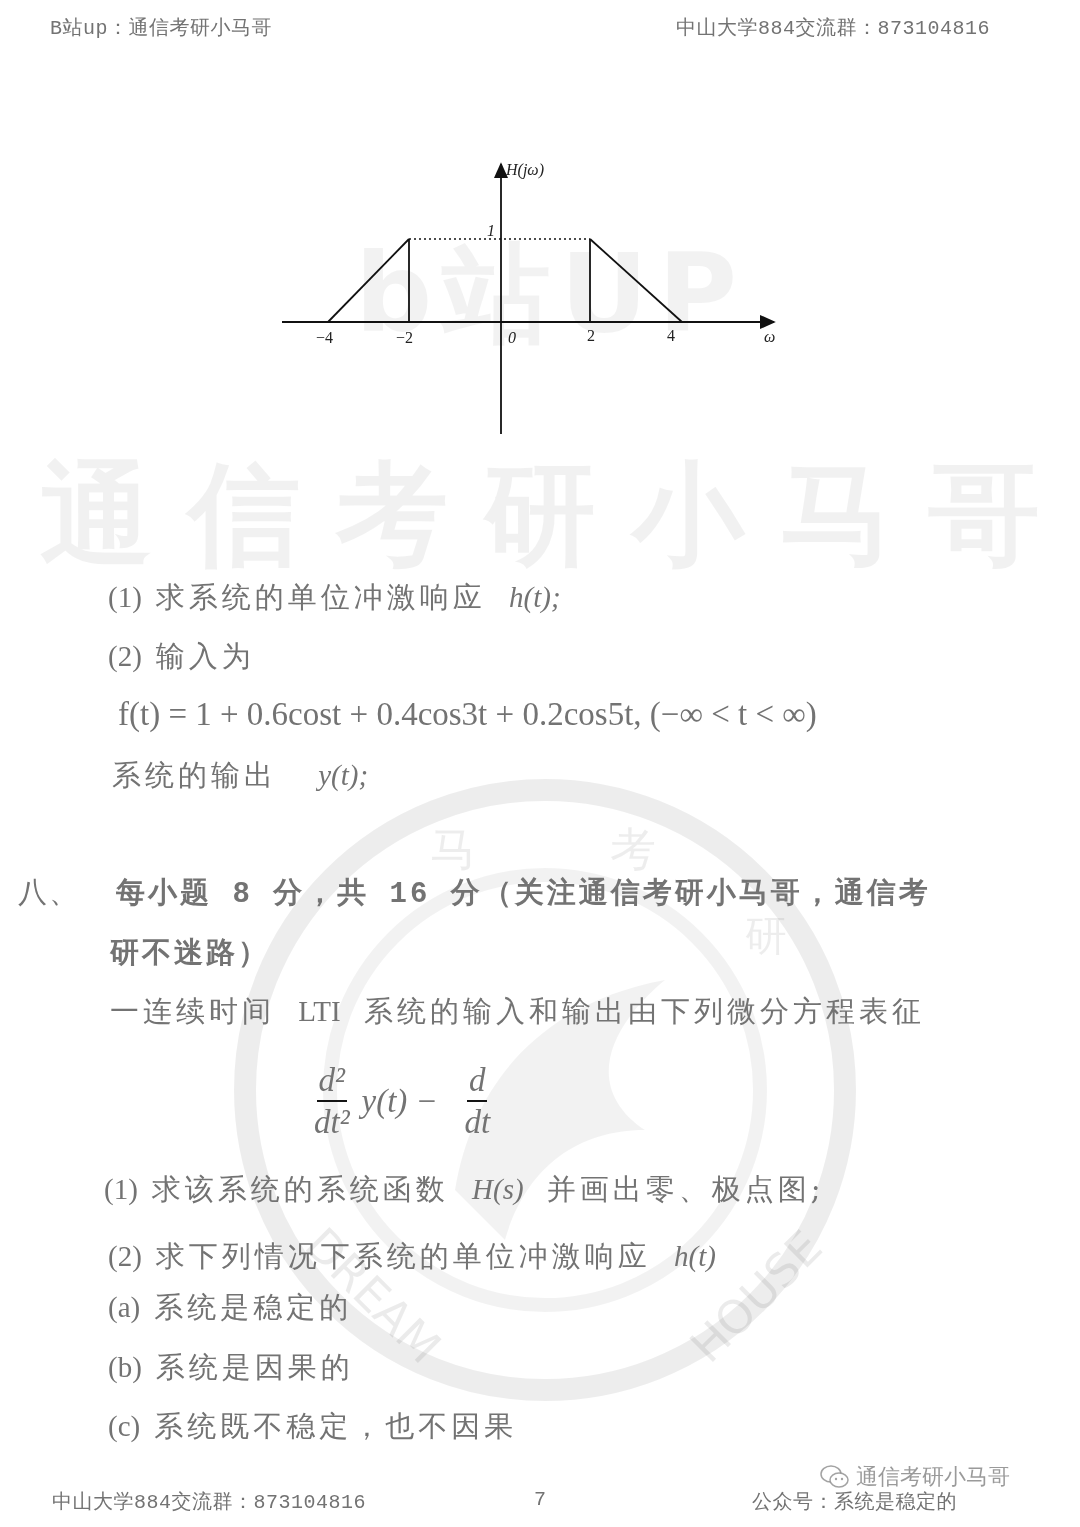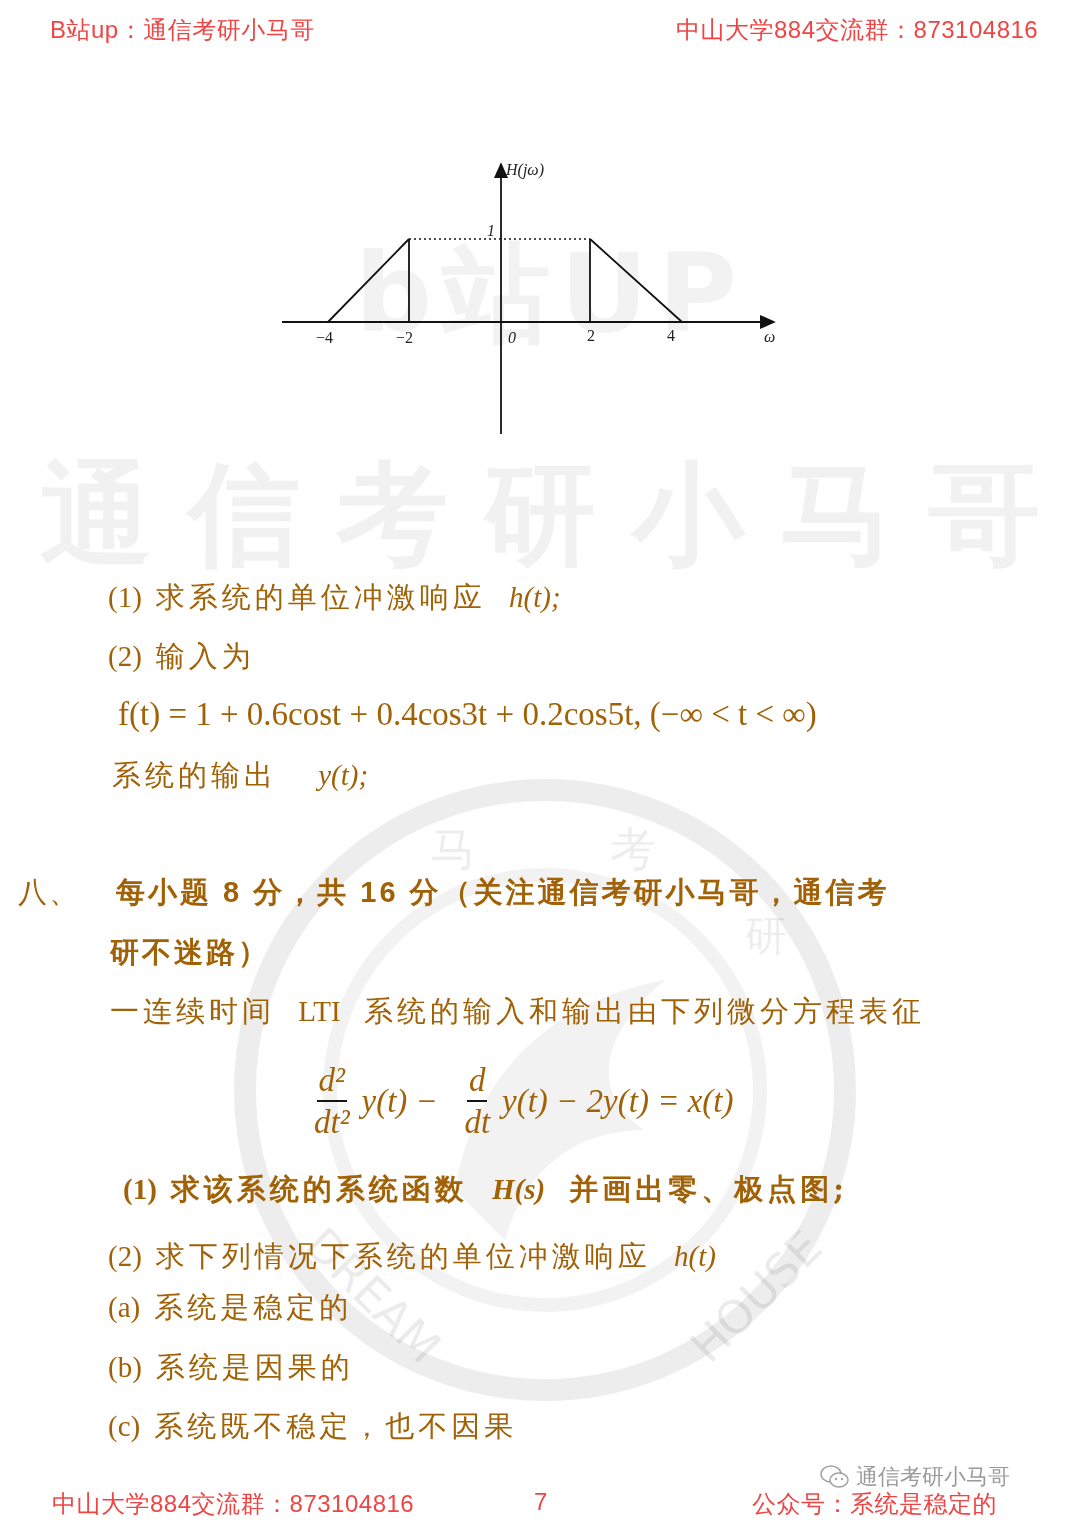--- a/index.html
+++ b/index.html
@@ -2,22 +2,22 @@
 <html><head>
 <meta charset="utf-8">
 <style>
   html, body { margin: 0; padding: 0; background: #ffffff; }
   body {
     width: 1080px; height: 1527px; position: relative; overflow: hidden;
     font-family: "DejaVu Serif", "Liberation Serif", serif; color: #111;
   }
   .abs { position: absolute; }
   .hdr {
-    font-family: Liberation Sans, sans-serif;
-    font-size: 24px; color: #ef4444; white-space: nowrap; letter-spacing: 0.5px;
+    font-family: Liberation Mono, monospace;
+    font-size: 20px; color: #737373; white-space: nowrap; letter-spacing: 0.5px;
   }
   
   .wm-big {
     position: absolute; left: 40px; top: 450px; width: 1000px; height: 130px;
     display: flex; justify-content: space-between; align-items: center;
     font-family: "DejaVu Serif", serif; font-size: 112px; font-weight: bold;
     color: rgba(0,0,0,0.055); pointer-events: none; letter-spacing: 0;
   }
   .wm-up {
     position: absolute; left: 355px; top: 222px; font-size: 108px; font-weight: bold;
@@ -26,26 +26,26 @@
   }
   .wm-seal { position: absolute; left: 225px; top: 770px; pointer-events: none; }
   .wm-wechat {
     position: absolute; left: 820px; top: 1462px; display: flex; align-items: center; gap: 6px;
     font-family: "DejaVu Sans", sans-serif; font-size: 22px; color: rgba(120,120,120,0.75);
   }
   
   .line {
     position: absolute; white-space: nowrap;
     font-family: "DejaVu Serif", "Liberation Serif", serif;
-    font-size: 29px; letter-spacing: 4px; color: #a16207;
+    font-size: 29px; letter-spacing: 4px; color: #737373;
   }
   .num { font-family: "Liberation Serif", serif; letter-spacing: 0; margin-right: 14px; }
   .math { font-family: "Liberation Serif", serif; font-style: italic; letter-spacing: 0; }
   .mathr { font-family: "Liberation Serif", serif; font-style: normal; letter-spacing: 0; text-align: right; }
-  .bold { font-weight: bold; font-family: Liberation Sans, sans-serif; letter-spacing: 3px; margin-top: 28px; }
+  .bold { font-weight: bold; font-family: Liberation Mono, monospace; letter-spacing: 3px; margin-top: 28px; }
   .frac {
     display: inline-flex; flex-direction: column; align-items: center; vertical-align: middle;
     margin: 0 12px;
   }
   .frac .n { border-bottom: 2px solid #151515; padding: 0 2px; line-height: 40px; }
   .frac .d { line-height: 40px; text-align: center; }
   .fig { position: absolute; left: 270px; top: 150px; }
   .axis-text { font-family: "Liberation Serif", serif; font-size: 16px; fill: #222; }
 </style>
 </head>
@@ -131,24 +131,24 @@
 </div>
 
 <div class="line" style="left:302px; top:1060px; font-size:33px;">
   <span class="frac math">
     <span class="n">d²</span>
     <span class="d">dt²</span>
   </span><span class="math" style="vertical-align:middle;">y(t) −</span>
   <span class="frac math">
     <span class="n">d</span>
     <span class="d">dt</span>
-  </span><span class="math" style="vertical-align:middle;">y(t) − 2y(t) = x(t)</span>
+  </span>
 </div>
 
-<div class="line" style="left:123px; top:1170px;font-weight:bold;">
+<div class="line" style="left:104px; top:1170px;">
   <span class="num">(1)</span><span>求该系统的系统函数</span>
   <span class="math" style="margin:0 10px;">H(s)</span>
   <span>并画出零、极点图;</span>
 </div>
 <div class="line" style="left:108px; top:1229px;margin-top:8px;">
   <span class="num">(2)</span><span>求下列情况下系统的单位冲激响应</span>
   <span class="math" style="margin-left:10px;">h(t)</span>
 </div>
 <div class="line" style="left:108px; top:1288px;">
   <span class="num">(a)</span><span>系统是稳定的</span>

